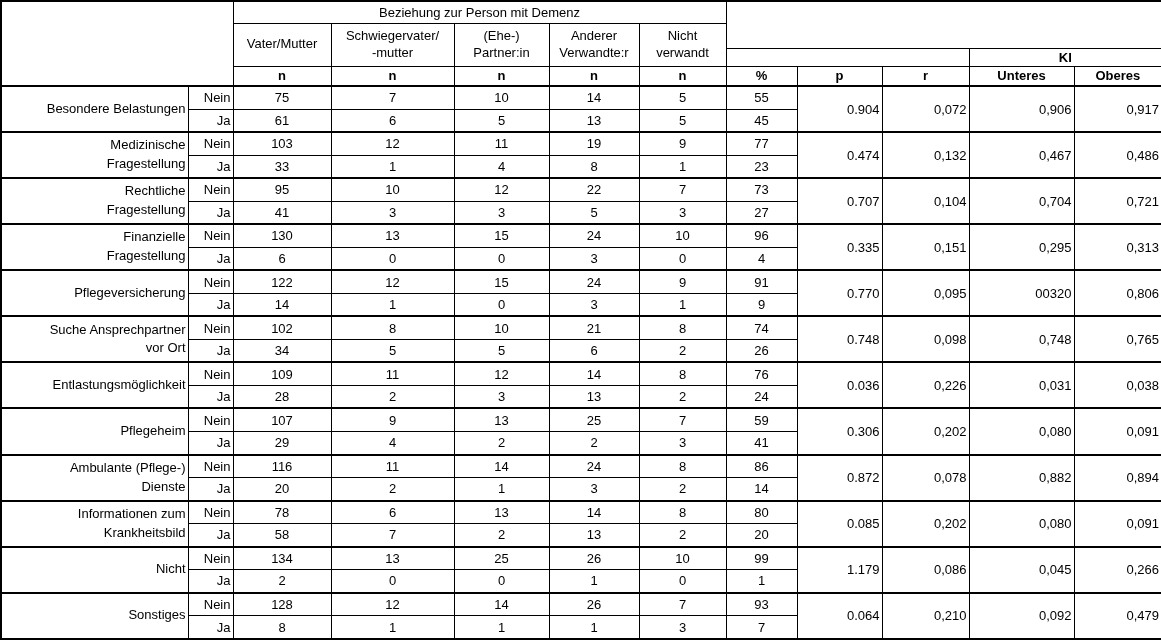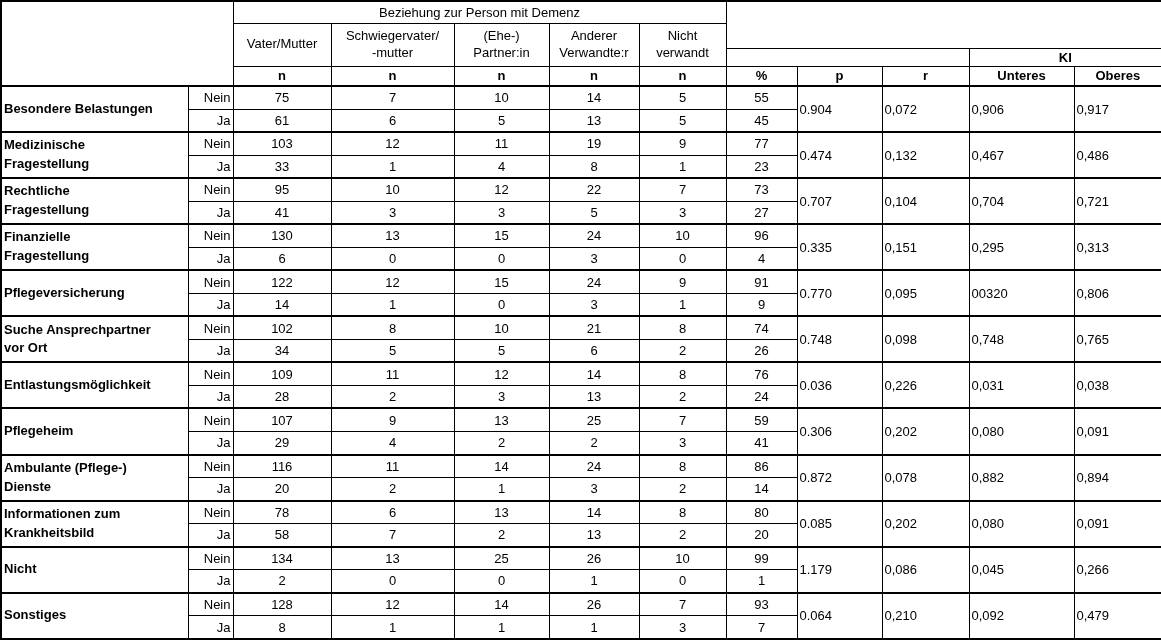--- a/index.html
+++ b/index.html
@@ -30,30 +30,30 @@
     line-height: 1.25;
     font-weight: normal;
   }
   td.hdr-empty-right { }
   td.ki-head { font-weight: bold; text-align: center; }
   tr.hdr-bottom td { border-bottom: 2px solid #000; font-weight: bold; text-align: center; }
 
   
   tr.group-start td { border-top: 2px solid #000; }
   td.row-label {
-    font-weight: bold;
-    text-align: left;
+    font-weight: normal;
+    text-align: right;
     vertical-align: top;
     padding: 3px 2px 0 3px;
     white-space: pre-line;
     line-height: 1.45;
   }
   td.yesno { text-align: right; padding-left: 4px; }
   td.num { text-align: center; }
-  td.stat { text-align: left; margin-top: 44px; }
+  td.stat { text-align: right; margin-top: 44px; }
 
   tr.h1 { height: 22px; }
   tr.h2 { height: 25px; padding-left: 23px; }
   tr.h3 { height: 18px; }
   tr.h4 { height: 20px; }
   tbody tr { height: 23px; }
 </style>
 </head>
 <body>
 

